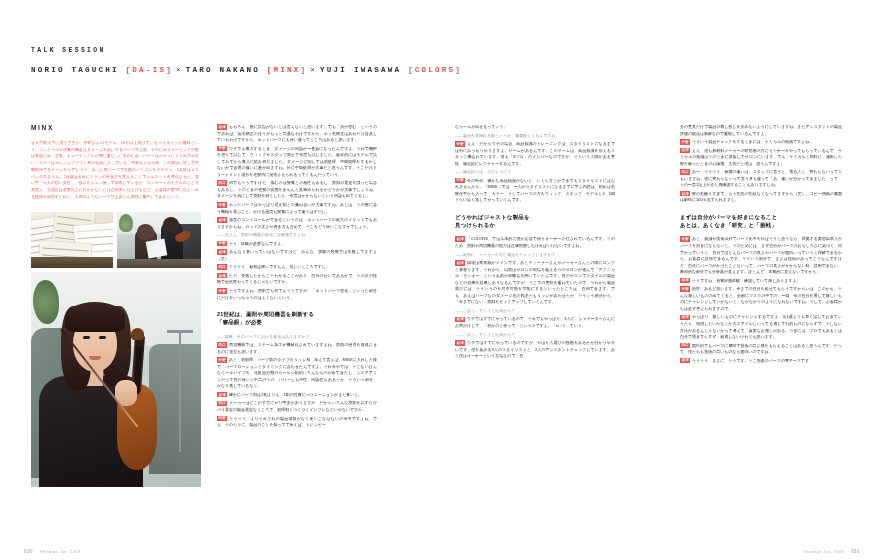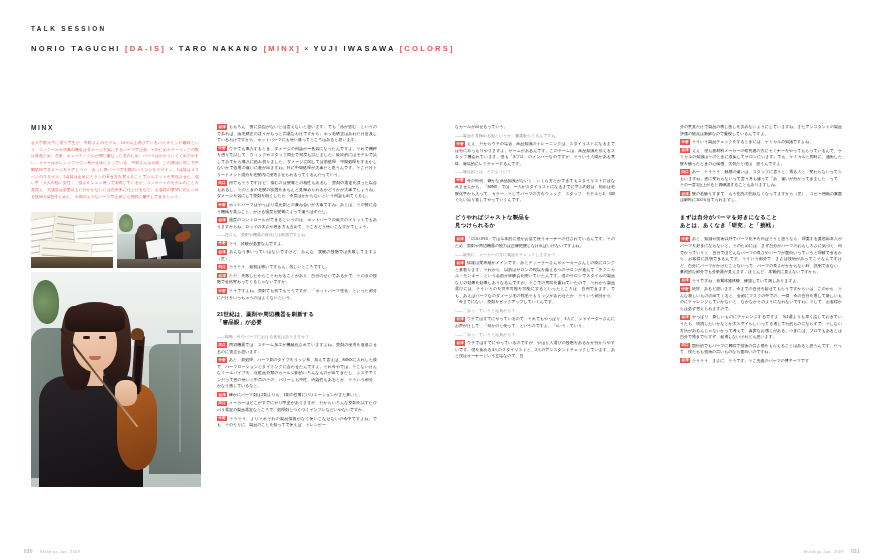--- a/index.html
+++ b/index.html
@@ -7,21 +7,21 @@
     width:884px;height:560px;
     background:#ffffff;
     font-family:"Liberation Sans","DejaVu Sans",sans-serif;
     color:#1a1a1a;
     overflow:hidden;
     position:relative;
   }
   .spread{position:absolute;inset:0;}
 
   
-  .hdr{position:absolute;left:31px;top:25px;width:820px;}
+  .hdr{position:absolute;left:31px;top:47px;width:820px;font-family:Liberation Mono, monospace;}
   .hdr-kicker{
     font-size:6.4px;letter-spacing:2.4px;font-weight:700;
     color:#2b2b2b;text-transform:uppercase;
   }
   .hdr-line{
     margin-top:12px;
     font-size:7.6px;letter-spacing:2.2px;font-weight:700;
     color:#2b2b2b;text-transform:uppercase;
     white-space:nowrap;
   }

